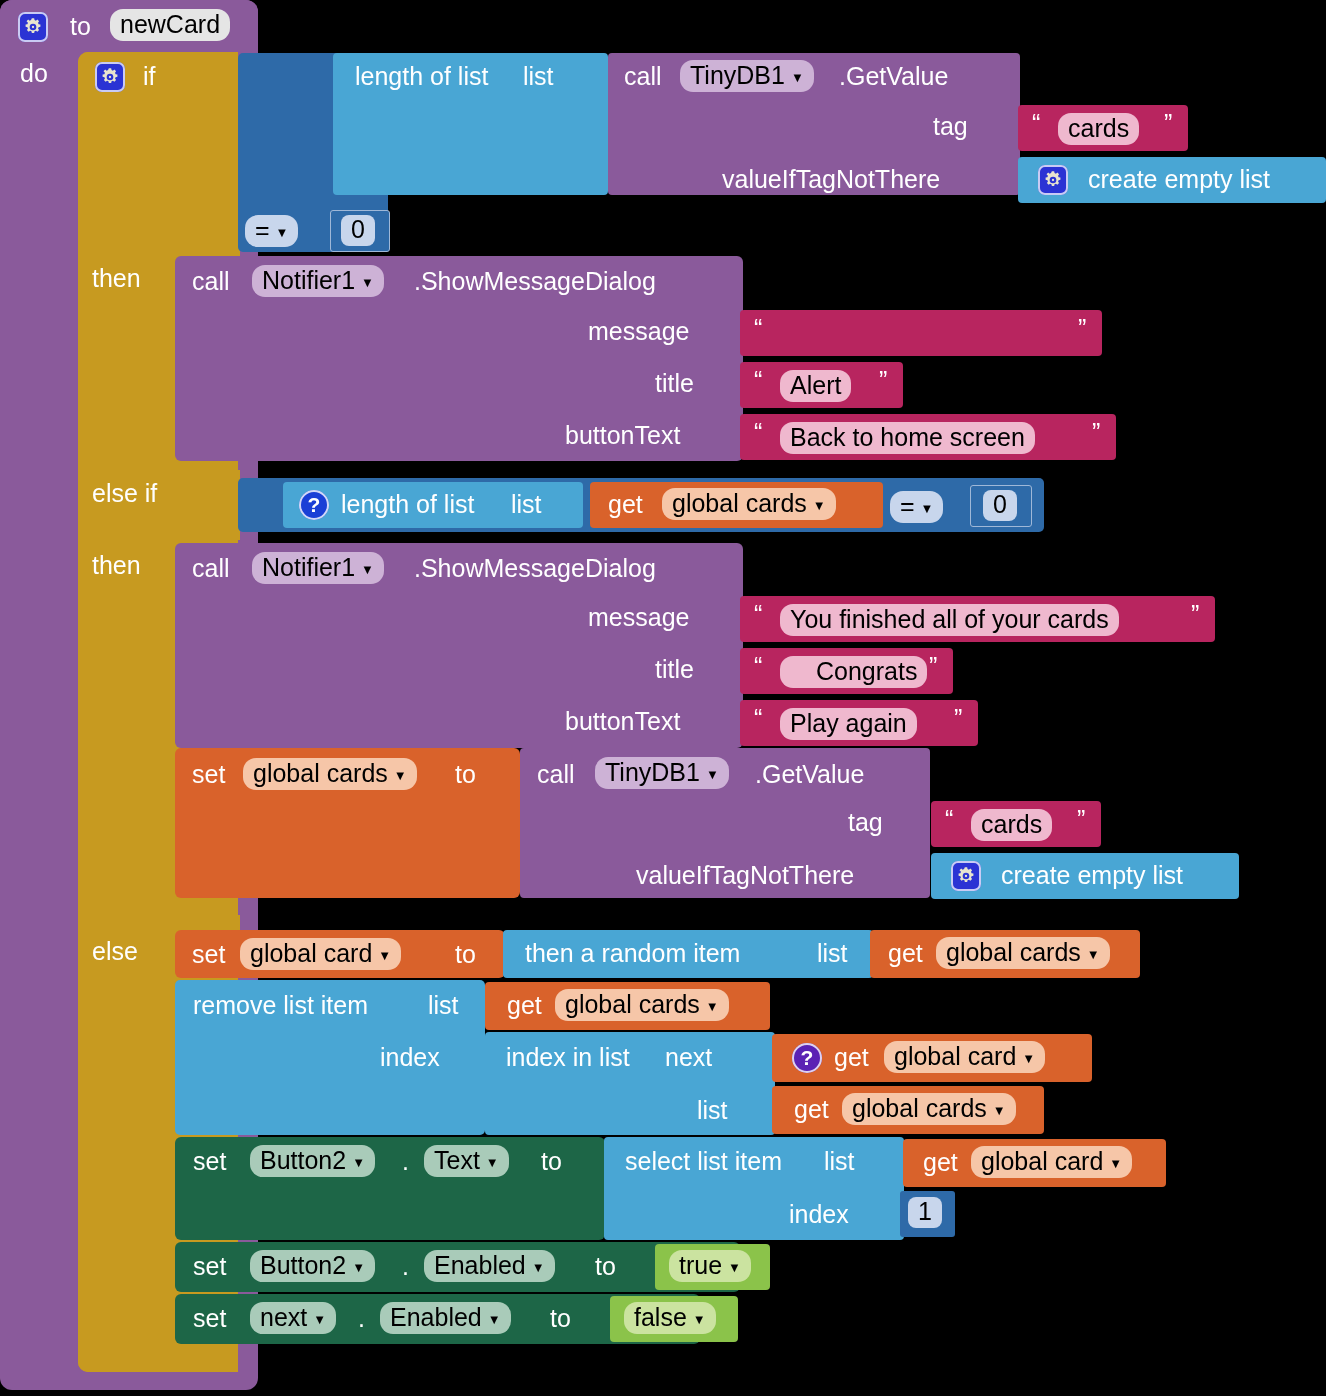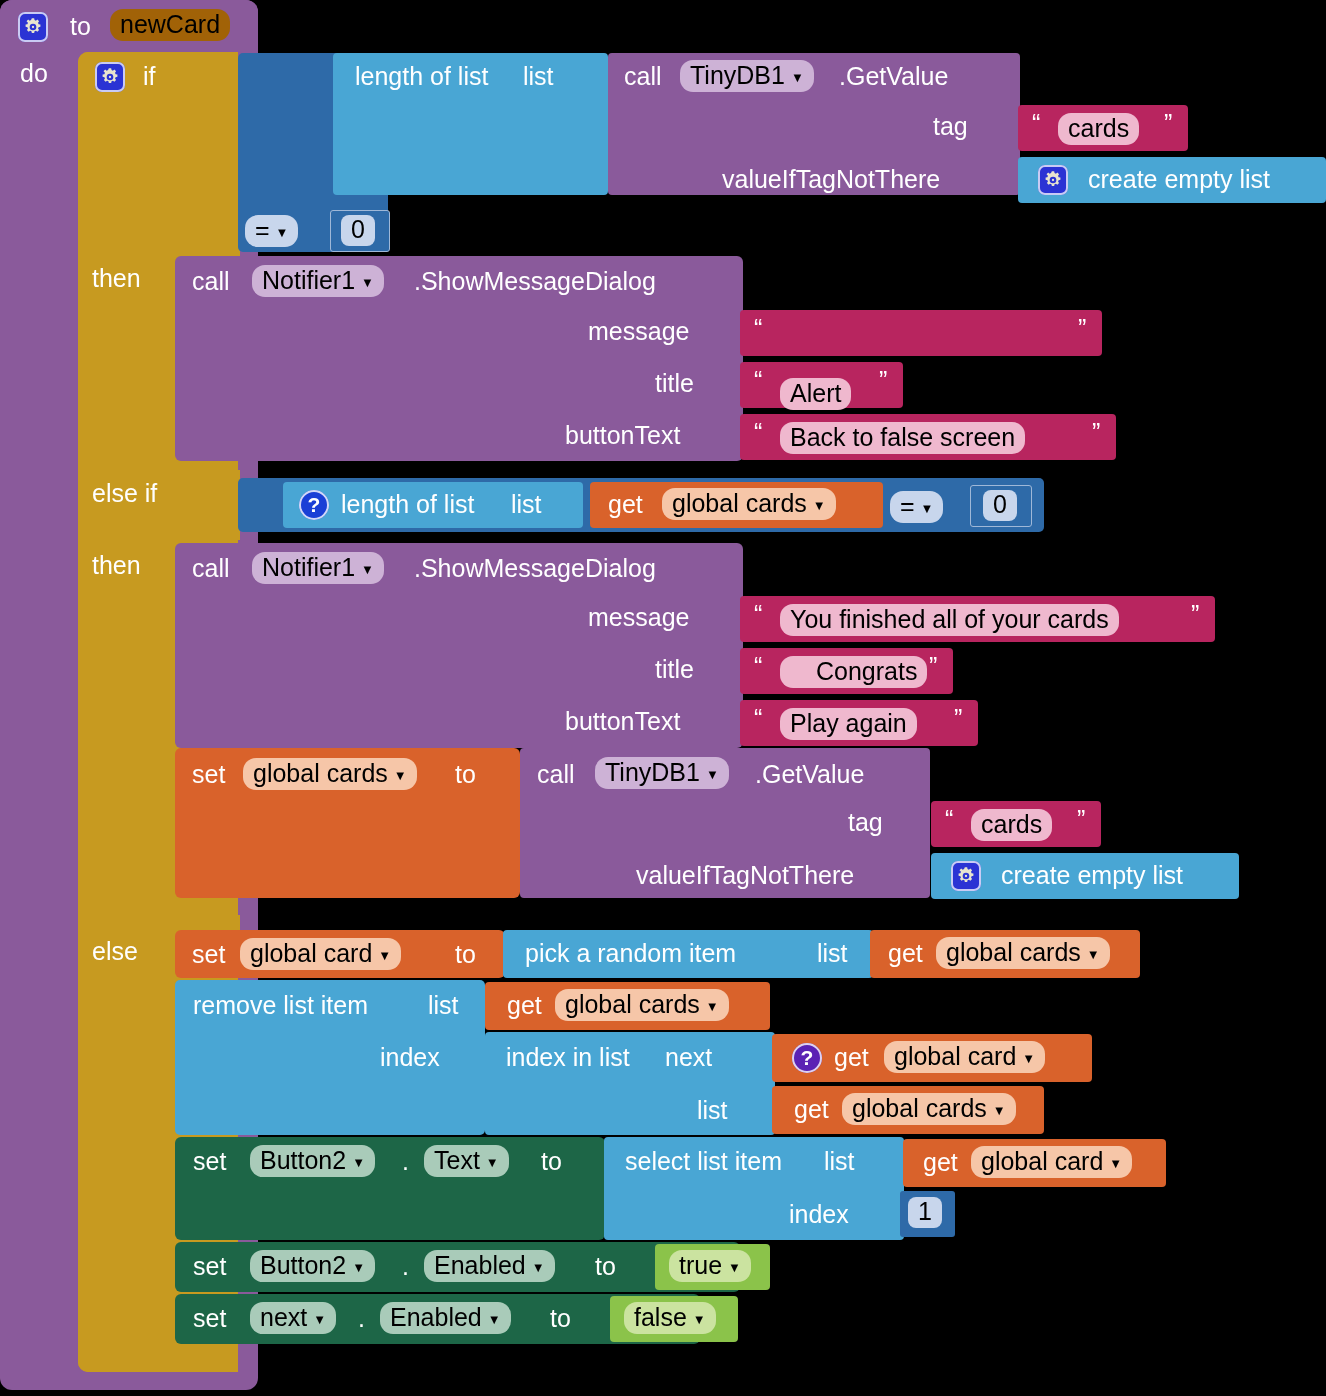--- a/index.html
+++ b/index.html
@@ -48,21 +48,21 @@
   .c-green{background:#1d6647;}
   .c-bool {background:#8bc34a;}
 
   .f-proc {background:#cdb2d6;}
   .f-text {background:#efb8ce;}
   .f-var  {background:#f6c6a8;}
   .f-green{background:#a9cbb9;}
   .f-bool {background:#cbe3a0;}
   .f-num  {background:#c8d6ec;}
 
-  .hdrfield{background:#a16207;}
+  .hdrfield{background:#e5e5e5;}
 </style>
 </head>
 <body>
 
 <div class="blk c-proc" style="left:0;top:0;width:258px;height:1390px;border-radius:12px 12px 12px 12px;"></div>
 <div class="blk c-proc" style="left:0;top:0;width:258px;height:52px;border-radius:12px 12px 0 0;"></div>
 
 <div class="blk" style="left:18px;top:12px;">
   <span class="gear">
     <svg viewBox="0 0 24 24">
@@ -150,28 +150,28 @@
 
 <div class="blk lbl" style="left:588px;top:319px;">message</div>
 <div class="blk c-text" style="left:740px;top:310px;width:362px;height:46px;border-radius:4px;">
   <span class="q" style="position:absolute;left:14px;top:11px;">“</span>
   <span class="q" style="position:absolute;left:338px;top:11px;">”</span>
 </div>
 
 <div class="blk lbl" style="left:655px;top:371px;">title</div>
 <div class="blk c-text" style="left:740px;top:362px;width:163px;height:46px;border-radius:4px;">
   <span class="q" style="position:absolute;left:14px;top:11px;">“</span>
-  <span class="field f-text" style="position:absolute;left:40px;top:16px;text-align:right;">Alert</span>
+  <span class="field f-text" style="position:absolute;left:40px;top:8px;text-align:right;">Alert</span>
   <span class="q" style="position:absolute;left:139px;top:11px;">”</span>
 </div>
 
 <div class="blk lbl" style="left:565px;top:423px;">buttonText</div>
 <div class="blk c-text" style="left:740px;top:414px;width:376px;height:46px;border-radius:4px;">
   <span class="q" style="position:absolute;left:14px;top:11px;">“</span>
-  <span class="field f-text" style="position:absolute;left:40px;top:8px;">Back to false screen</span>
+  <span class="field f-text" style="position:absolute;left:40px;top:8px;">Back to home screen</span>
   <span class="q" style="position:absolute;left:352px;top:11px;">”</span>
 </div>
 
 <div class="blk c-comp" style="left:238px;top:478px;width:806px;height:54px;border-radius:5px;"></div>
 <div class="blk c-list" style="left:283px;top:482px;width:300px;height:46px;border-radius:4px;">
   <span class="qmark blue" style="position:absolute;left:16px;top:8px;">?</span>
   <span class="lbl" style="position:absolute;left:58px;top:10px;">length of list</span>
   <span class="lbl" style="position:absolute;left:228px;top:10px;">list</span>
 </div>
 <div class="blk c-var" style="left:590px;top:482px;width:293px;height:46px;border-radius:4px;">
@@ -263,21 +263,21 @@
 <div class="blk lbl" style="left:192px;top:942px;">set</div>
 <div class="blk" style="left:240px;top:938px;">
   <span class="field f-var">
     <span>global card</span>
     <span class="caret">▼</span>
   </span>
 </div>
 <div class="blk lbl" style="left:455px;top:942px;">to</div>
 
 <div class="blk c-list" style="left:503px;top:930px;width:370px;height:48px;border-radius:4px;">
-  <span class="lbl" style="position:absolute;left:22px;top:11px;">pick a random item</span>
+  <span class="lbl" style="position:absolute;left:22px;top:11px;">then a random item</span>
   <span class="lbl" style="position:absolute;left:314px;top:11px;">list</span>
 </div>
 <div class="blk c-var" style="left:870px;top:930px;width:270px;height:48px;border-radius:4px;">
   <span class="lbl" style="position:absolute;left:18px;top:11px;">get</span>
   <span class="field f-var" style="position:absolute;left:66px;top:7px;">
     <span>global cards</span>
     <span class="caret">▼</span>
   </span>
 </div>
 

